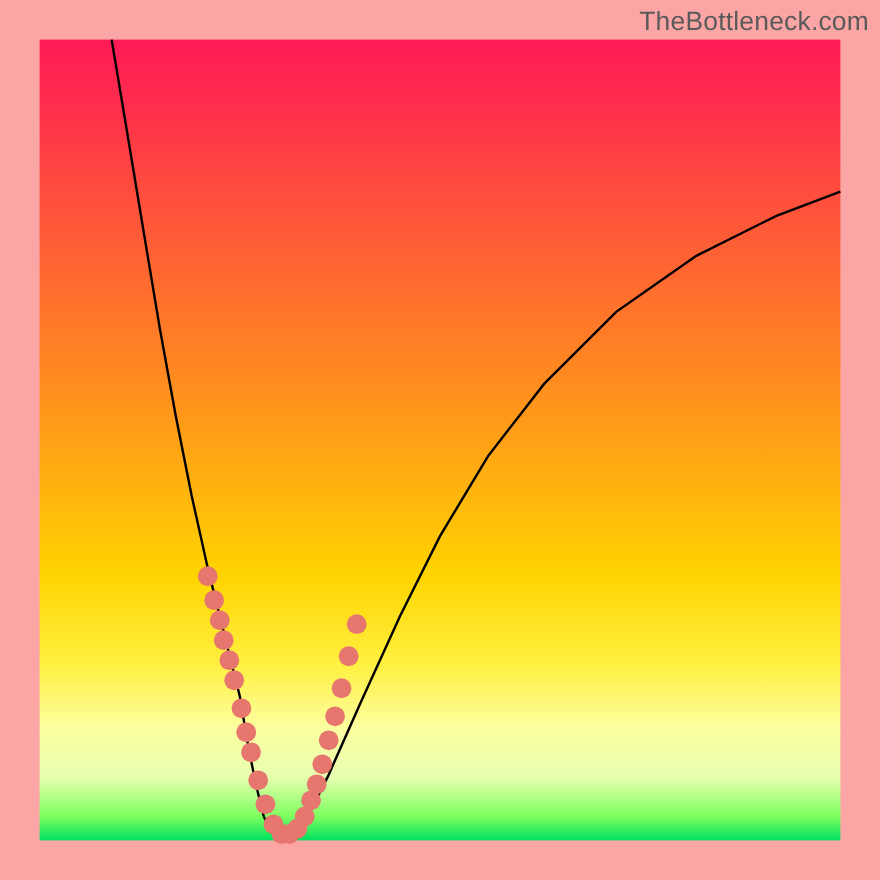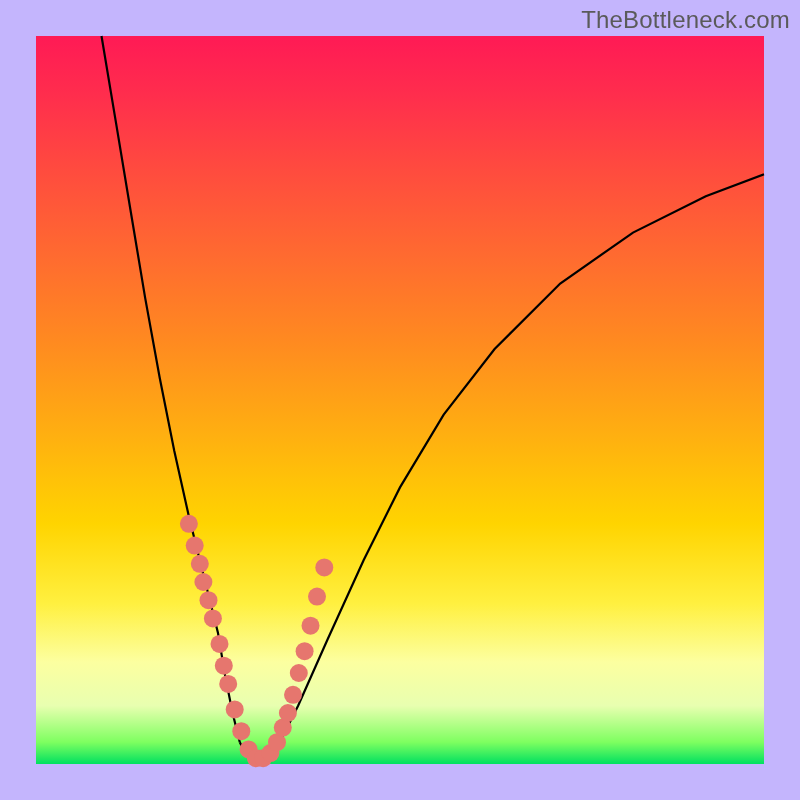--- a/index.html
+++ b/index.html
@@ -10,21 +10,21 @@
     background: #000;
     overflow: hidden;
     font-family: Arial, Helvetica, sans-serif;
   }
   .frame {
     position: absolute;
     top: 0;
     left: 0;
     width: 800px;
     height: 800px;
-    background: #c4b5fd;
+    background: #fca5a5;
   }
   .plot {
     position: absolute;
     top: 36px;
     left: 36px;
     width: 728px;
     height: 728px;
     
     background: linear-gradient(
       to bottom,

